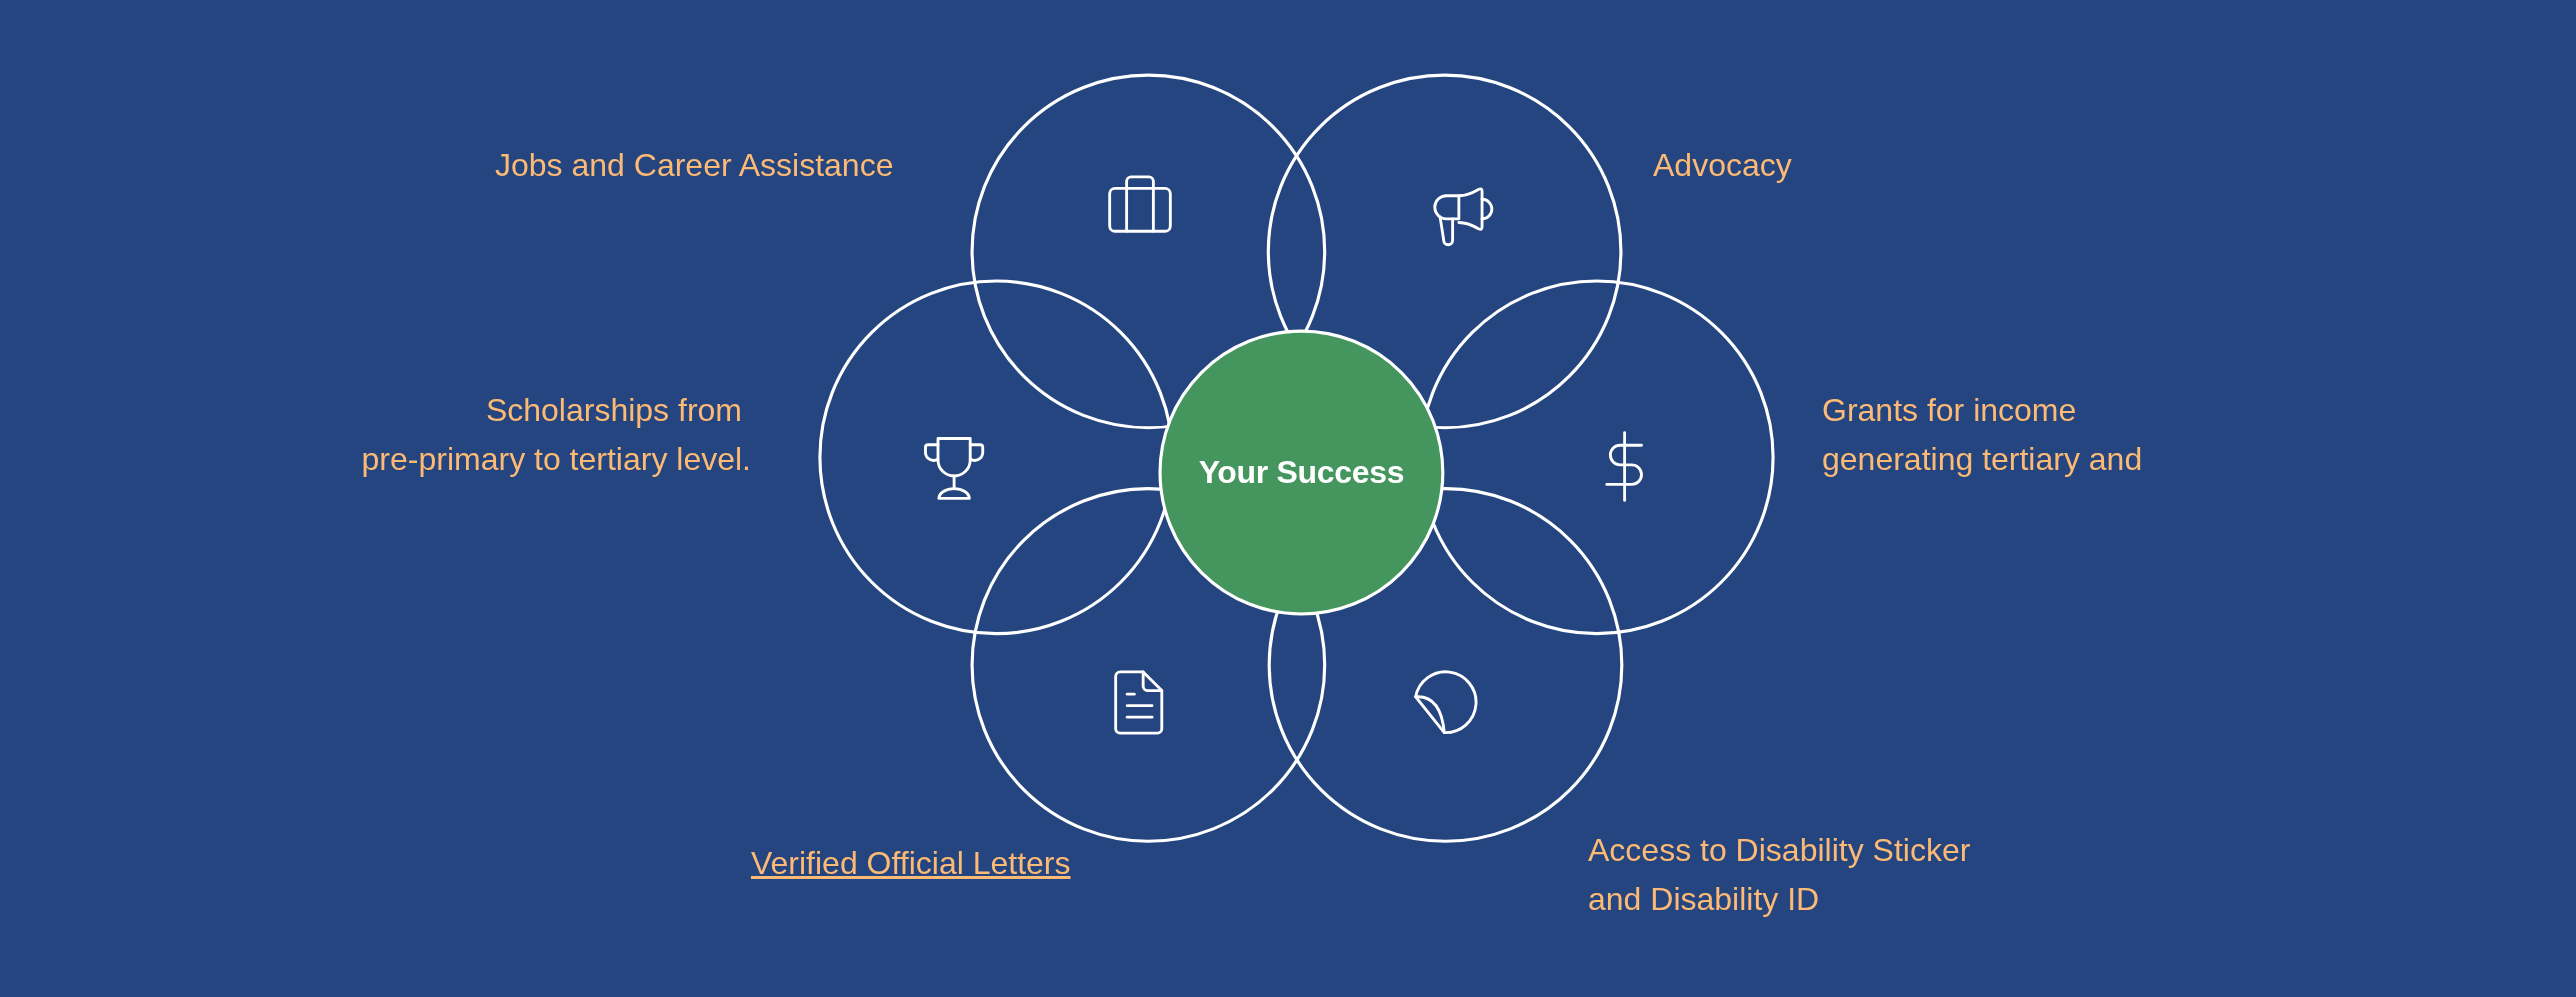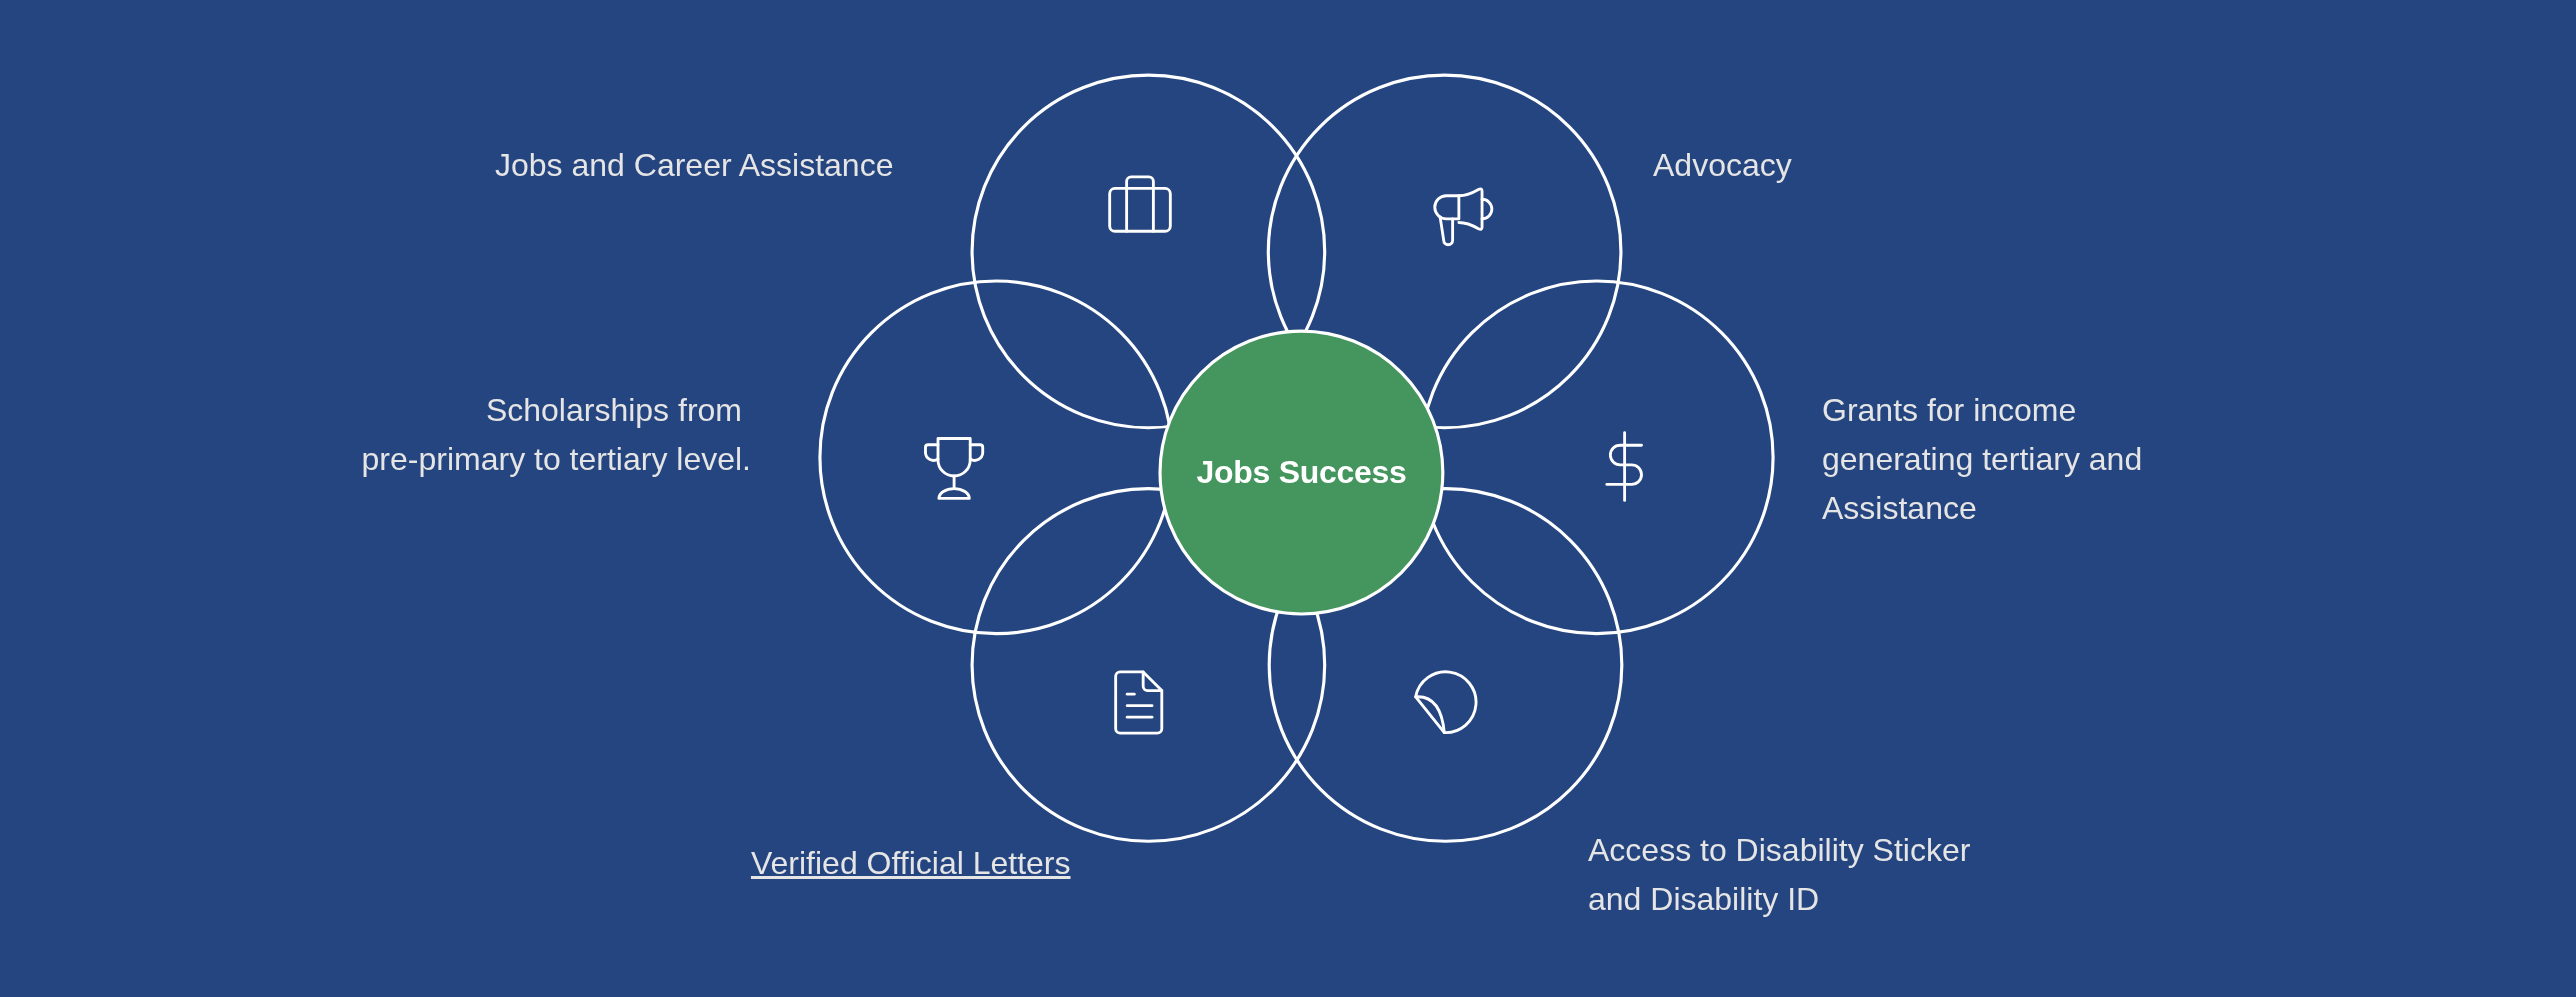--- a/index.html
+++ b/index.html
@@ -18,21 +18,21 @@
     position: absolute;
     left: 1160px; top: 331px; width: 283px; height: 283px;
     display: flex; align-items: center; justify-content: center;
     font-weight: bold; font-size: 32px; letter-spacing: -0.3px;
     color: #ffffff;
   }
   .label {
     position: absolute;
     font-size: 32px;
     line-height: 49px;
-    color: #e5e5e5;
+    color: #fdba74;
     white-space: nowrap;
   }
   .label .line { display: block; }
   .label.right { text-align: right; }
   .label.left { text-align: left; }
 </style>
 </head>
 <body>
 
 <div class="stage">
@@ -42,21 +42,21 @@
       <circle cx="1283" cy="281" r="197"></circle>
       <circle cx="1614" cy="281" r="197"></circle>
       <circle cx="1113" cy="511" r="197"></circle>
       <circle cx="1784" cy="511" r="197"></circle>
       <circle cx="1283" cy="743" r="197"></circle>
       <circle cx="1615" cy="743" r="197"></circle>
     </g>
     <circle cx="1454" cy="528" r="158" fill="#45955E" stroke="#FFFFFF" stroke-width="3.5"></circle>
   </svg>
 
-  <div class="center-label">Jobs Success</div>
+  <div class="center-label">Your Success</div>
 
   <svg class="icon" style="left:1107px;top:175px" width="66" height="59" viewBox="0 0 74 66">
     <g fill="none" stroke="#FFFFFF" stroke-width="3.2" stroke-linejoin="round" stroke-linecap="round">
       <rect x="3" y="15" width="68" height="48" rx="6"></rect>
       <path d="M22 63 V7 a5 5 0 0 1 5 -5 h20 a5 5 0 0 1 5 5 V63"></path>
     </g>
   </svg>
 
   <svg class="icon" style="left:1432px;top:185px" width="68" height="66" viewBox="0 0 76 74">
     <g fill="none" stroke="#FFFFFF" stroke-width="3.2" stroke-linejoin="round" stroke-linecap="round">
@@ -110,21 +110,20 @@
   </div>
 
   <div class="label right" style="left:269px;top:386px;width:482px;">
     <span class="line" style="padding-right:9px">Scholarships from</span>
     <span class="line">pre-primary to tertiary level.</span>
   </div>
 
   <div class="label left" style="left:1822px;top:386px;">
     <span class="line">Grants for income</span>
     <span class="line">generating tertiary and</span>
-    <span class="line">Assistance</span>
   </div>
 
   <div class="label right" style="left:638px;top:839px;width:437px;text-decoration:underline;">
     <span class="line" style="padding-right:4.5px">Verified Official Letters</span>
   </div>
 
   <div class="label left" style="left:1588px;top:826px;">
     <span class="line">Access to Disability Sticker</span>
     <span class="line">and Disability ID</span>
   </div>

